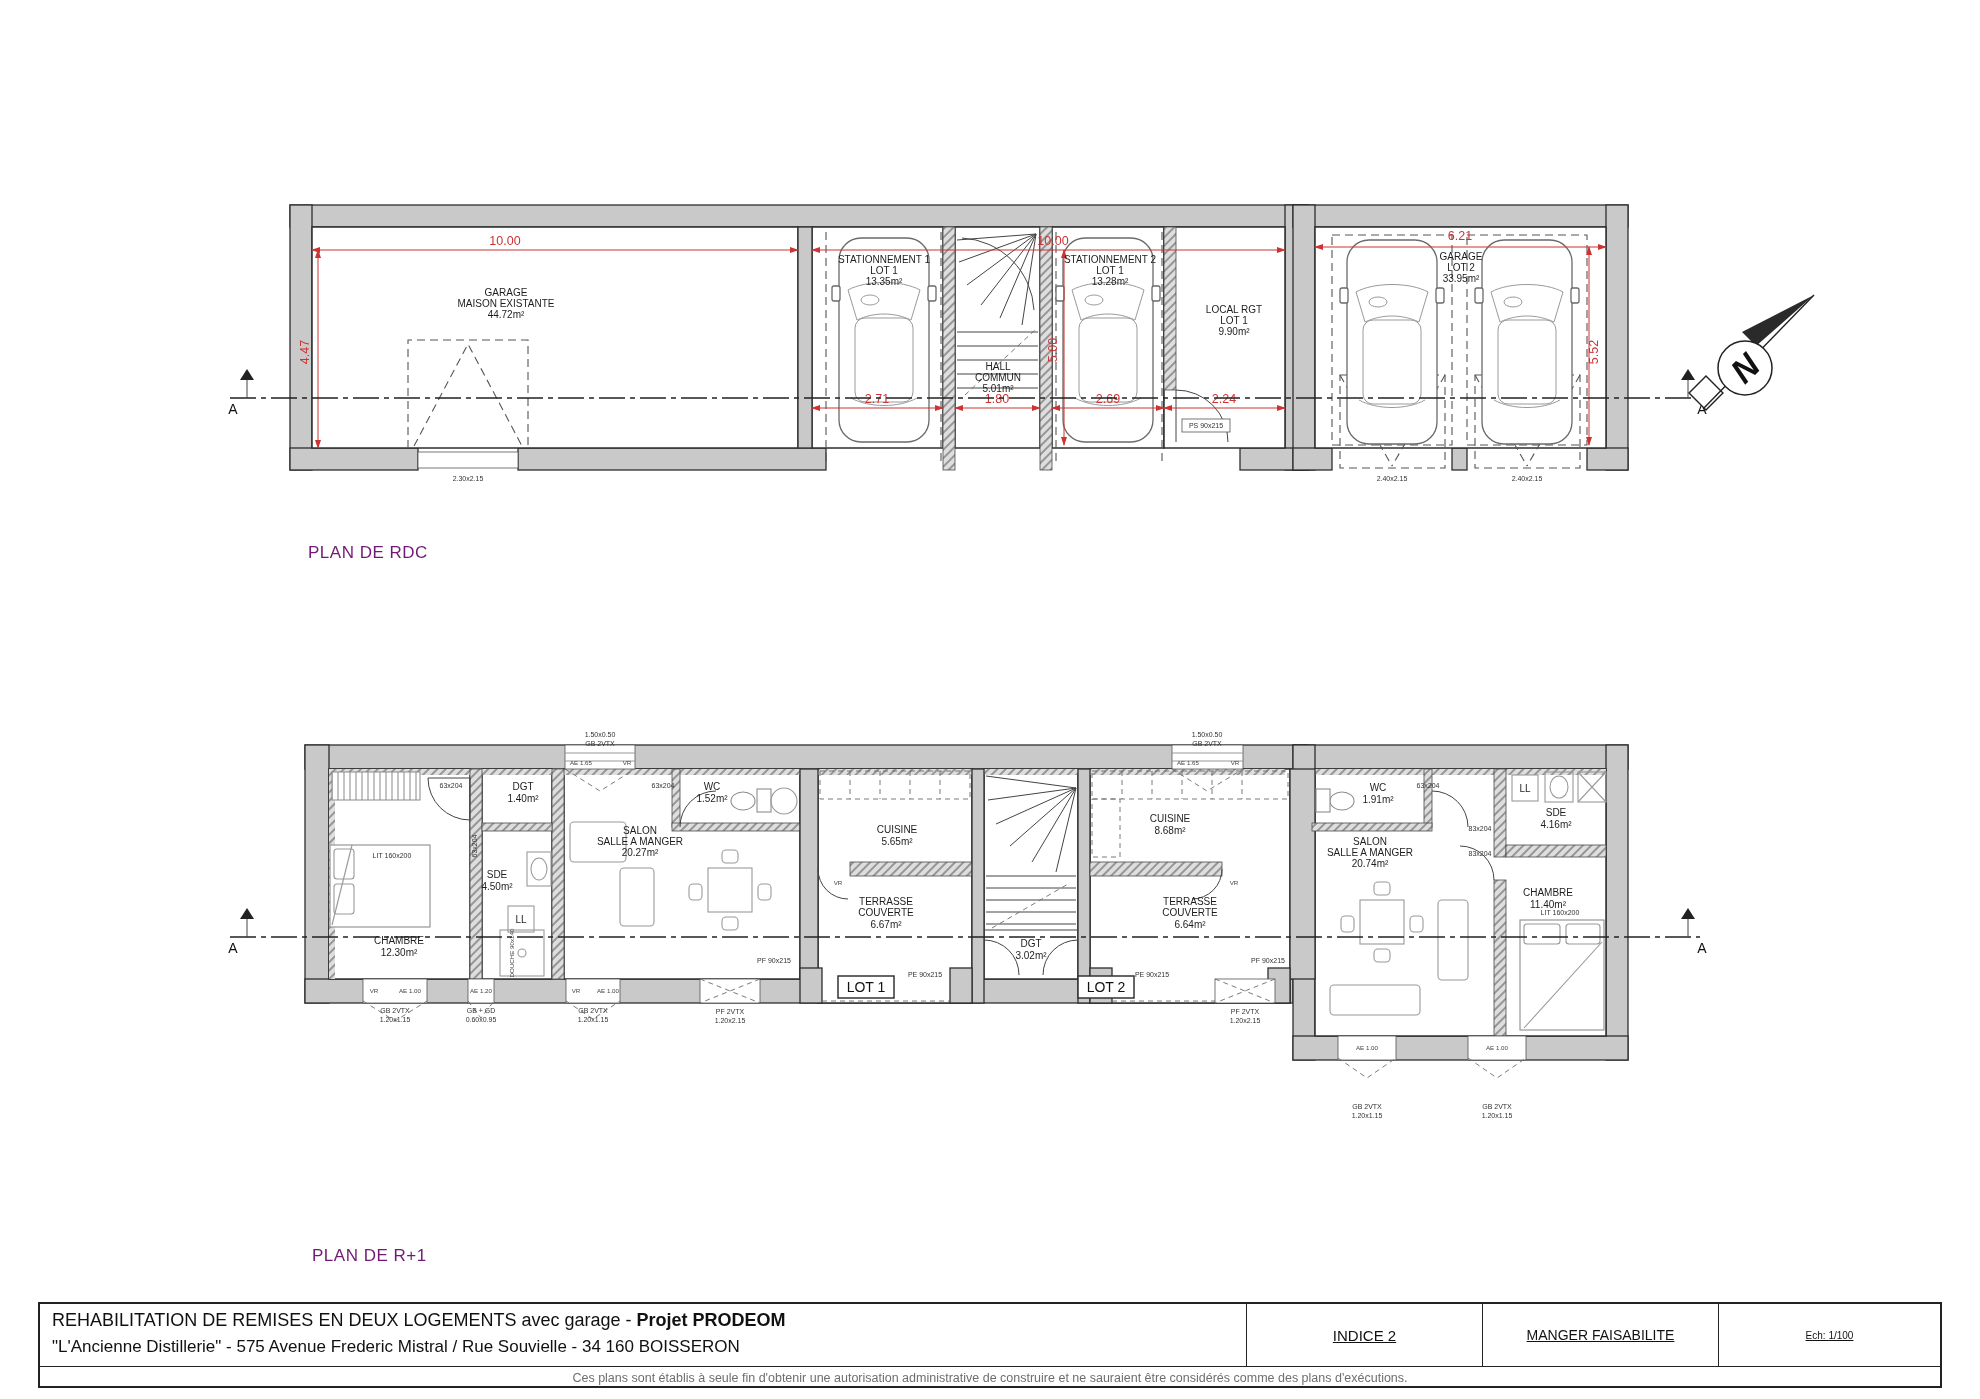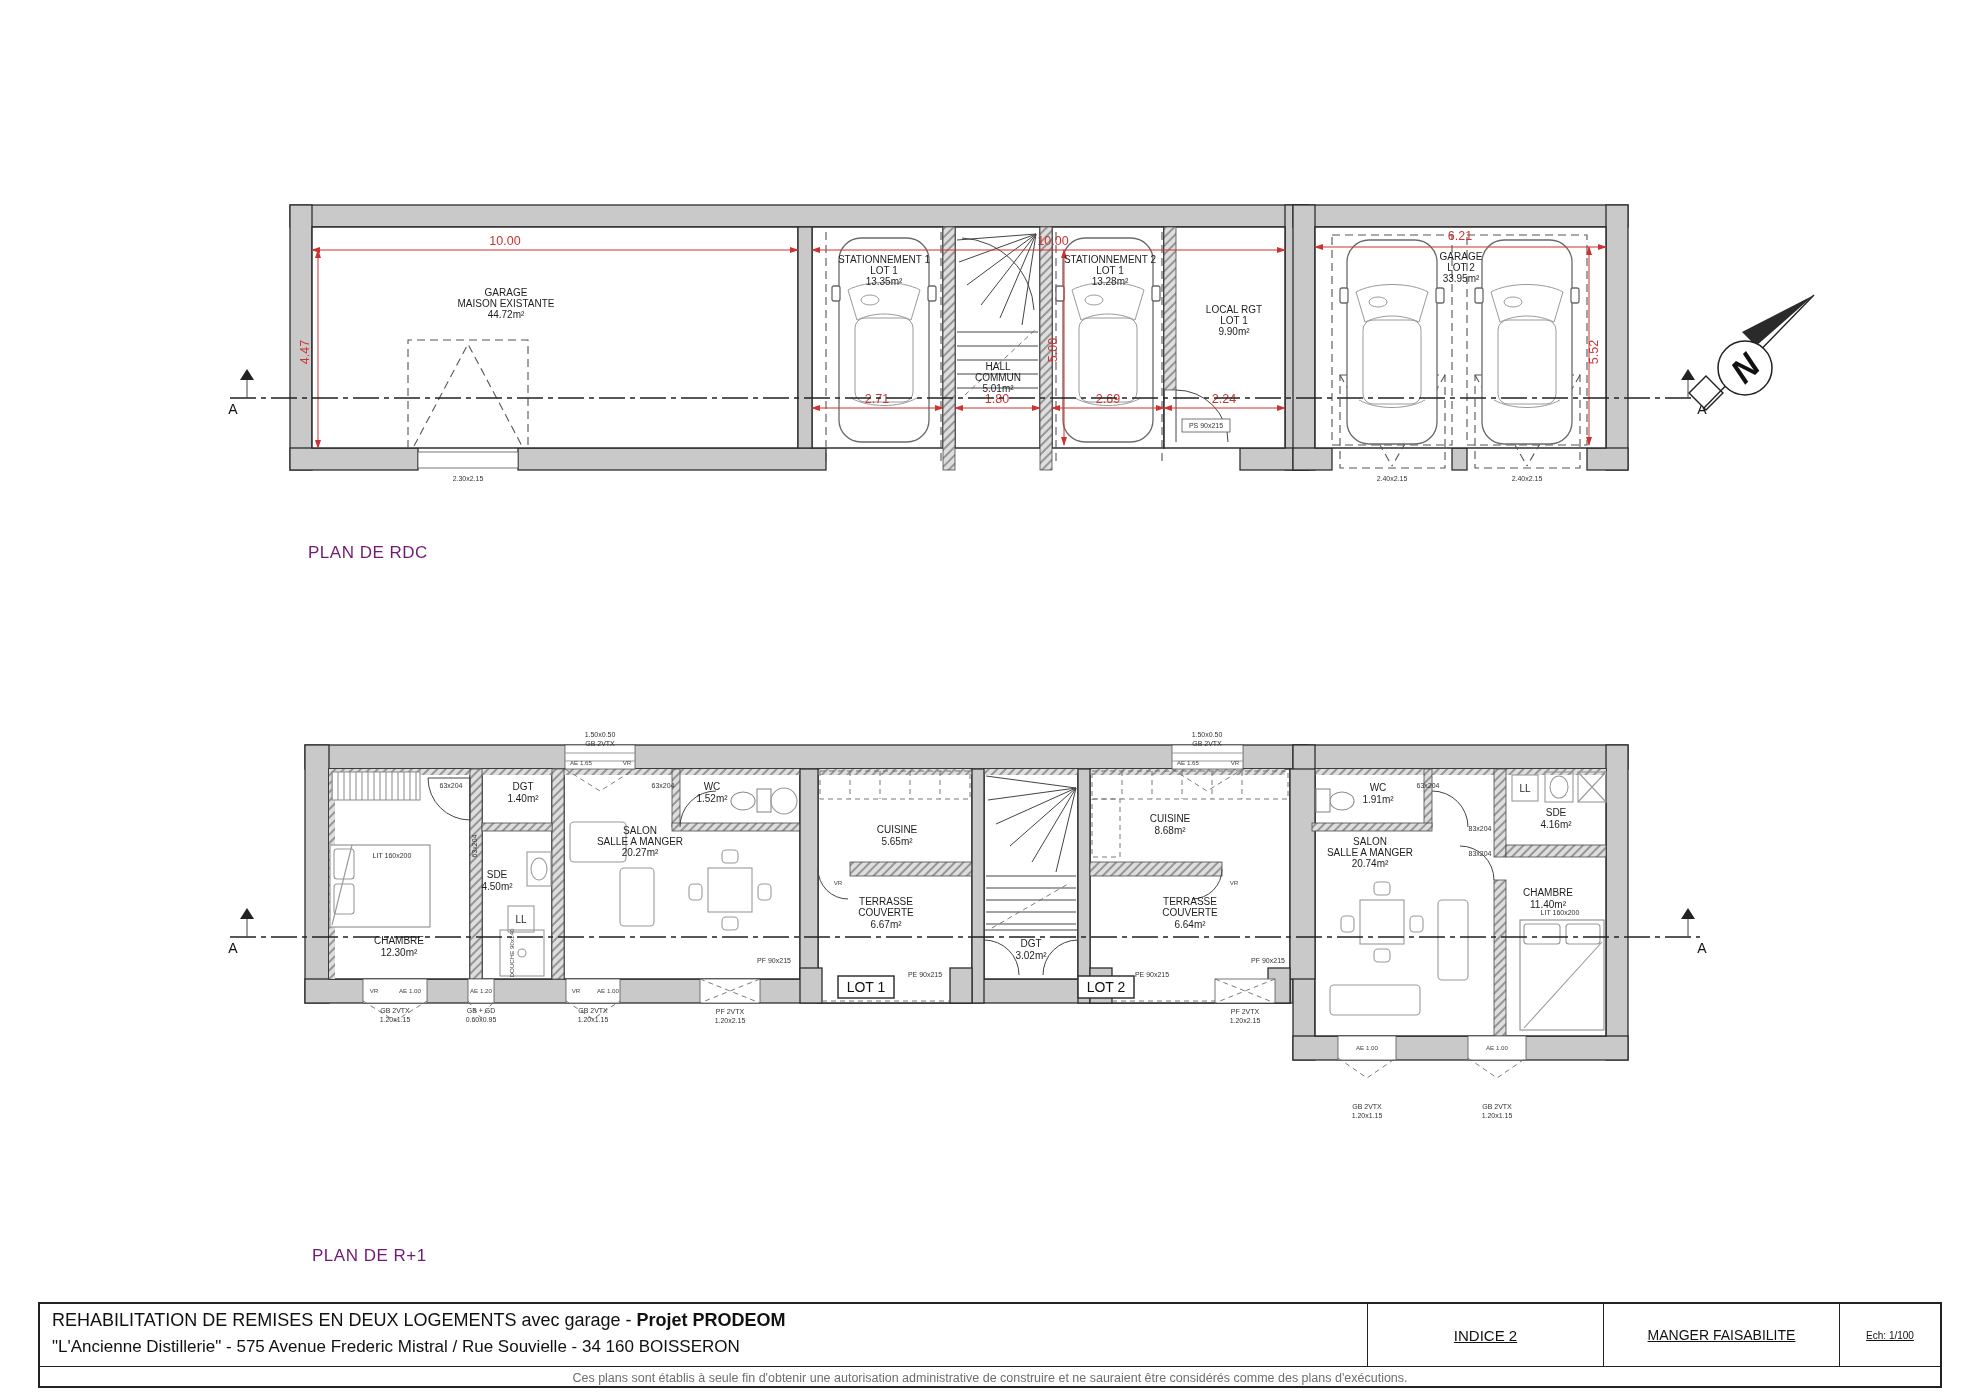--- a/index.html
+++ b/index.html
@@ -24,21 +24,21 @@
   .t6{font-size:6.2px;fill:#444;text-anchor:middle;}
   .t14{font-size:14px;fill:#111;text-anchor:middle;}
   .sec{stroke:#222;stroke-width:1.5;stroke-dasharray:26 5 5 5;fill:none;}
   .carb{fill:#fff;stroke:#6a6a6a;stroke-width:1.3;}
   .carl{fill:none;stroke:#9a9a9a;stroke-width:1;}
   .plan-title{position:absolute;font-size:17px;color:#701a75;letter-spacing:0.5px;}
   
   .titleblock{position:absolute;left:38px;top:1302px;width:1904px;height:86px;
               border:2px solid #222;box-sizing:border-box;background:#fff;color:#111;}
   .tb-top{display:flex;height:62px;border-bottom:1px solid #222;}
-  .tb-left{width:1328px;border-right:1px solid #222;box-sizing:border-box;
+  .tb-left{width:1207px;border-right:1px solid #222;box-sizing:border-box;
            padding:6px 10px 0 12px;}
   .tb-line1{font-size:18px;}
   .tb-line1 b{font-weight:bold;}
   .tb-line2{font-size:17px;margin-top:6px;}
   .tb-right{flex:1;display:flex;flex-direction:column;}
   .tb-r1{display:flex;height:33px;border-bottom:1px solid #222;}
   .tb-plans{width:473px;border-right:1px solid #222;box-sizing:border-box;display:flex;
             align-items:center;justify-content:center;font-size:16px;}
   .tb-date{flex:1;display:flex;align-items:center;justify-content:center;font-size:15px;}
   .tb-r2{display:flex;flex:1;text-decoration:underline;}

